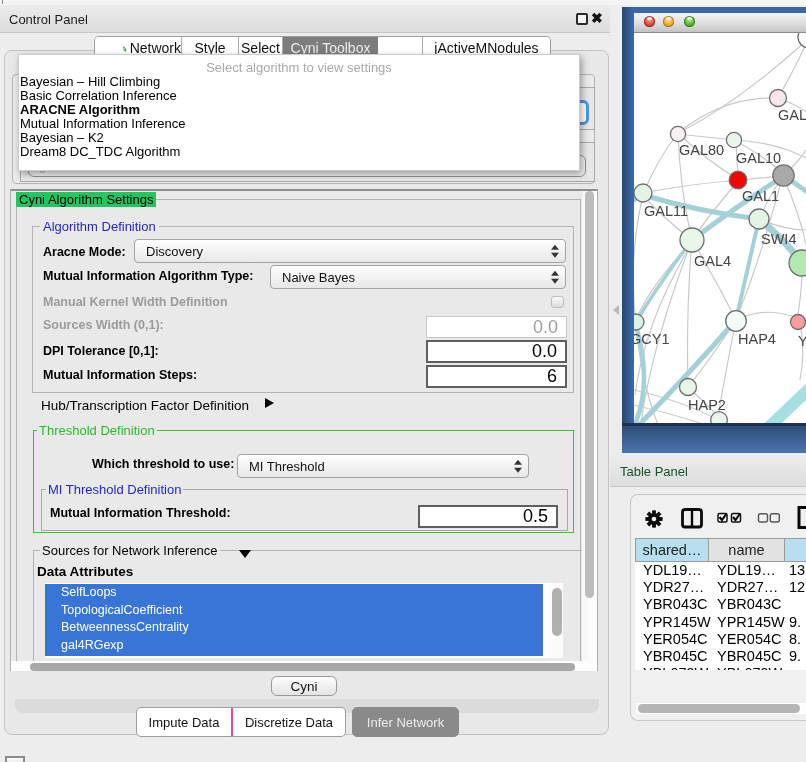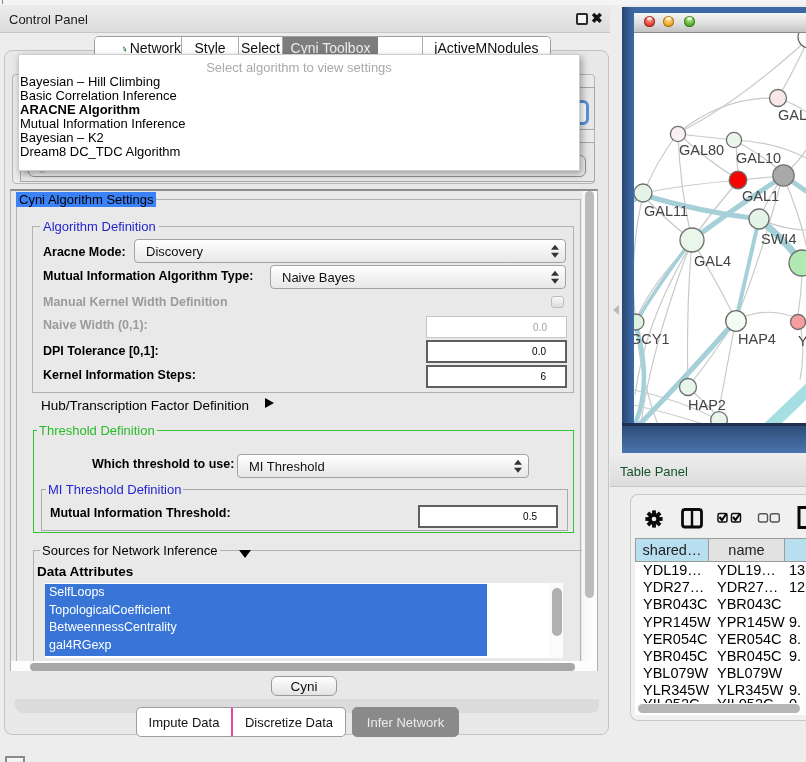--- a/index.html
+++ b/index.html
@@ -8,22 +8,22 @@
 .abs { position:absolute; }
 .bold { font-weight:bold; }
 
 .combo { position:absolute; border:1px solid #a2a2a2; border-radius:4px;
   background:linear-gradient(#ffffff,#f4f4f4 45%,#e7e7e7); font-size:13px; color:#111;
   display:flex; align-items:center; padding-left:11px; }
 .combo .arr { position:absolute; right:6px; top:50%; transform:translateY(-50%); width:9px; display:flex; flex-direction:column; align-items:center; }
 .arr .up { display:block;width:0;height:0;border-left:4px solid transparent;border-right:4px solid transparent;border-bottom:5px solid #333; margin-bottom:2.5px;}
 .arr .dn { display:block;width:0;height:0;border-left:4px solid transparent;border-right:4px solid transparent;border-top:5px solid #333;}
 
-.tf { position:absolute; background:#fff; font-size:10px; color:#000;
-  display:flex; align-items:center; justify-content:flex-end; padding-right:19px; }
+.tf { position:absolute; background:#fff; font-size:18px; color:#000;
+  display:flex; align-items:center; justify-content:flex-end; padding-right:8px; }
 
 .group { position:absolute; border:1px solid #b2b2b2; }
 .lbl { position:absolute; font-size:12.5px; font-weight:bold; color:#000; white-space:nowrap; }
 </style>
 </head>
 <body>
 
 <div class="abs" style="left:0;top:0;width:806px;height:5px;background:#f4f4f4;"></div>
 <div class="abs" style="left:2px;top:0;width:1px;height:4px;background:#888;"></div>
 
@@ -56,42 +56,42 @@
 
 <div class="abs" style="left:12px;top:74px;width:583px;height:110px;background:#eaeaea;border:1px solid #b5b5b5;border-radius:4px;"></div>
 <div class="abs" style="left:20px;top:87px;width:575px;height:43px;background:#e7e7e7;border:1px solid #a8a8a8;"></div>
 <div class="abs" style="left:28px;top:100px;width:561px;height:25px;background:#fff;border:3px solid #5592d8;border-radius:6px;"></div>
 <div class="abs" style="left:20px;top:142px;width:575px;height:40px;background:#e7e7e7;border:1px solid #a8a8a8;"></div>
 <div class="abs" style="left:28px;top:155px;width:558px;height:22px;background:#f0f0f0;border:1px solid #909090;border-radius:6px;font-size:12px;color:#b5b5b5;padding-left:10px;line-height:20px;overflow:hidden;">galFiltered.sif default node</div>
 
 <div class="abs" style="left:10px;top:189px;width:588px;height:482px;background:#e9e9e9;border:1px solid #b0b0b0;border-top:2px solid #8e8e8e;"></div>
 
 <div class="group" style="left:16px;top:199px;width:565px;height:466px;border-bottom:none;"></div>
-<div class="abs" style="left:16px;top:192px;background:#3b82f6;padding:0 3px;font-size:13px;">Cyni Algorithm Settings</div>
+<div class="abs" style="left:16px;top:192px;background:#22c55e;padding:0 3px;font-size:13px;">Cyni Algorithm Settings</div>
 
 <div class="group" style="left:32px;top:226px;width:542px;height:167px;"></div>
 <div class="abs" style="left:40px;top:219px;background:#e9e9e9;padding:0 3px;font-size:13px;color:#2525cf;">Algorithm Definition</div>
 
 <div class="lbl" style="left:43px;top:245px;">Aracne Mode:</div>
 <div class="combo" style="left:134px;top:239px;width:432px;height:24px;">Discovery<span class="arr">
       <span class="up"></span>
       <span class="dn"></span>
     </span></div>
 <div class="lbl" style="left:43px;top:269px;">Mutual Information Algorithm Type:</div>
 <div class="combo" style="left:270px;top:265px;width:296px;height:24px;">Naive Bayes<span class="arr">
       <span class="up"></span>
       <span class="dn"></span>
     </span></div>
 <div class="lbl" style="left:43px;top:295px;color:#9b9b9b;">Manual Kernel Width Definition</div>
 <div class="abs" style="left:551px;top:296px;width:13px;height:12px;border:1px solid #bdbdbd;border-radius:3px;background:linear-gradient(#fafafa,#dcdcdc);"></div>
-<div class="lbl" style="left:43px;top:318px;color:#9b9b9b;">Naive Width (0,1):</div>
+<div class="lbl" style="left:43px;top:318px;color:#9b9b9b;">Sources Width (0,1):</div>
 <div class="tf" style="left:426px;top:316px;width:141px;height:22px;border:1px solid #c6c6c6;color:#9f9f9f;">0.0</div>
 <div class="lbl" style="left:43px;top:344px;">DPI Tolerance [0,1]:</div>
 <div class="tf" style="left:426px;top:340px;width:141px;height:23px;border:2px solid #5f5f5f;">0.0</div>
-<div class="lbl" style="left:43px;top:368px;">Kernel Information Steps:</div>
+<div class="lbl" style="left:43px;top:368px;">Mutual Information Steps:</div>
 <div class="tf" style="left:426px;top:365px;width:141px;height:23px;border:2px solid #5f5f5f;">6</div>
 
 <div class="abs" style="left:41px;top:398px;font-size:13.5px;color:#000;">Hub/Transcription Factor Definition</div>
 <div class="abs" style="left:265px;top:398px;width:0;height:0;border-top:5.5px solid transparent;border-bottom:5.5px solid transparent;border-left:9px solid #000;"></div>
 
 <div class="group" style="left:33px;top:430px;width:541px;height:103px;border-color:#35c435;"></div>
 <div class="abs" style="left:37px;top:423px;background:#e9e9e9;padding:0 2px;font-size:13px;color:#28bb28;">Threshold Definition</div>
 <div class="lbl" style="left:92px;top:457px;">Which threshold to use:</div>
 <div class="combo" style="left:237px;top:454px;width:292px;height:24px;">MI Threshold<span class="arr">
       <span class="up"></span>
@@ -102,21 +102,21 @@
 <div class="abs" style="left:46px;top:482px;background:#e9e9e9;padding:0 2px;font-size:13px;color:#2525cf;">MI Threshold Definition</div>
 <div class="lbl" style="left:50px;top:506px;">Mutual Information Threshold:</div>
 <div class="tf" style="left:418px;top:505px;width:140px;height:23px;border:2px solid #5f5f5f;">0.5</div>
 
 <div class="group" style="left:33px;top:550px;width:550px;height:121px;border-bottom:none;"></div>
 <div class="abs" style="left:40px;top:543px;background:#e9e9e9;padding:0 2px;font-size:13px;color:#000;">Sources for Network Inference</div>
 <div class="abs" style="left:239px;top:550px;width:0;height:0;border-left:6.5px solid transparent;border-right:6.5px solid transparent;border-top:8px solid #000;"></div>
 <div class="lbl" style="left:37px;top:564px;font-size:13.5px;">Data Attributes</div>
 
 <div class="abs" style="left:45px;top:583px;width:504px;height:75px;background:#fff;overflow:hidden;">
-  <div style="position:absolute;left:0;top:1px;width:442px;height:72px;background:#3875d7;color:#fff;font-size:12.5px;line-height:17.7px;padding-left:4px;">SelfLoops<br>TopologicalCoefficient<br>BetweennessCentrality<br>gal4RGexp</div>
+  <div style="position:absolute;left:0;top:1px;width:498px;height:72px;background:#3875d7;color:#fff;font-size:12.5px;line-height:17.7px;padding-left:16px;">SelfLoops<br>TopologicalCoefficient<br>BetweennessCentrality<br>gal4RGexp</div>
 </div>
 <div class="abs" style="left:549px;top:583px;width:14px;height:75px;background:#fbfbfb;"></div>
 <div class="abs" style="left:551.5px;top:588px;width:10px;height:48px;background:#b0b0b0;border-radius:5px;"></div>
 
 <div class="abs" style="left:582px;top:191px;width:15px;height:470px;background:linear-gradient(90deg,#f6f6f6,#ffffff);"></div>
 <div class="abs" style="left:584.5px;top:191px;width:9px;height:407px;background:#bcbcbc;border-radius:4.5px;"></div>
 <div class="abs" style="left:11px;top:661px;width:586px;height:10px;background:#fdfdfd;"></div>
 <div class="abs" style="left:30px;top:662.5px;width:545px;height:8px;background:#a8a8a8;border-radius:4px;"></div>
 
 <div class="abs" style="left:271px;top:676px;width:66px;height:20px;border:1px solid #989898;border-radius:6px;background:linear-gradient(#fdfdfd,#e4e4e4);text-align:center;font-size:13.5px;line-height:19px;color:#111;">Cyni</div>
@@ -271,21 +271,21 @@
     <rect x="88" y="19.5" width="9" height="8.5" rx="1.5" stroke="#111" stroke-width="1.5"></rect>
     <rect x="101.5" y="19.5" width="9" height="8.5" rx="1.5" stroke="#111" stroke-width="1.5"></rect>
     <path d="M 89.5 23 L 92 26 L 96.5 19.5" stroke="#000" stroke-width="2"></path>
     <path d="M 103 23 L 105.5 26 L 110 19.5" stroke="#000" stroke-width="2"></path>
     <rect x="128.5" y="19.8" width="9" height="8.2" rx="2" stroke="#555" stroke-width="1.4"></rect>
     <rect x="140.3" y="19.8" width="9" height="8.2" rx="2" stroke="#555" stroke-width="1.4"></rect>
   </g>
   <path d="M 169 13.5 h 8 l 6 6 v 14 h -14 z" fill="none" stroke="#0a0a0a" stroke-width="3"></path>
 </svg>
 
-<div class="abs" style="left:635px;top:538px;width:171px;height:177px;background:#fff;overflow:hidden;font-size:14.5px;">
+<div class="abs" style="left:635px;top:538px;width:171px;height:132px;background:#fff;overflow:hidden;font-size:14.5px;">
   <div style="position:absolute;left:0;top:0;width:74px;height:24px;background:#b8dff0;border:1px solid #9b9b9b;text-align:center;line-height:22px;color:#222;">shared…</div>
   <div style="position:absolute;left:74px;top:0;width:76px;height:24px;background:#e2e2e2;border:1px solid #9b9b9b;border-left:none;text-align:center;line-height:22px;color:#222;">name</div>
   <div style="position:absolute;left:150px;top:0;width:40px;height:24px;background:#b8dff0;border:1px solid #9b9b9b;border-left:none;"></div>
   <div style="position:absolute;left:8px;top:24px;line-height:17.2px;color:#000;">YDL19…<br>YDR27…<br>YBR043C<br>YPR145W<br>YER054C<br>YBR045C<br>YBL079W<br>YLR345W</div>
   <div style="position:absolute;left:82px;top:24px;line-height:17.2px;color:#000;">YDL19…<br>YDR27…<br>YBR043C<br>YPR145W<br>YER054C<br>YBR045C<br>YBL079W<br>YLR345W</div>
   <div style="position:absolute;left:154px;top:24px;line-height:17.2px;color:#000;">13…<br>12…<br>&nbsp;<br>9.<br>8.<br>9.<br>&nbsp;<br>9.</div>
   <div style="position:absolute;left:0;top:158px;width:171px;height:8px;overflow:hidden;">
       <span style="position:absolute;left:8px;top:0;">YIL052C</span>
       <span style="position:absolute;left:82px;top:0;">YIL052C</span>
       <span style="position:absolute;left:154px;top:0;">0.</span>

